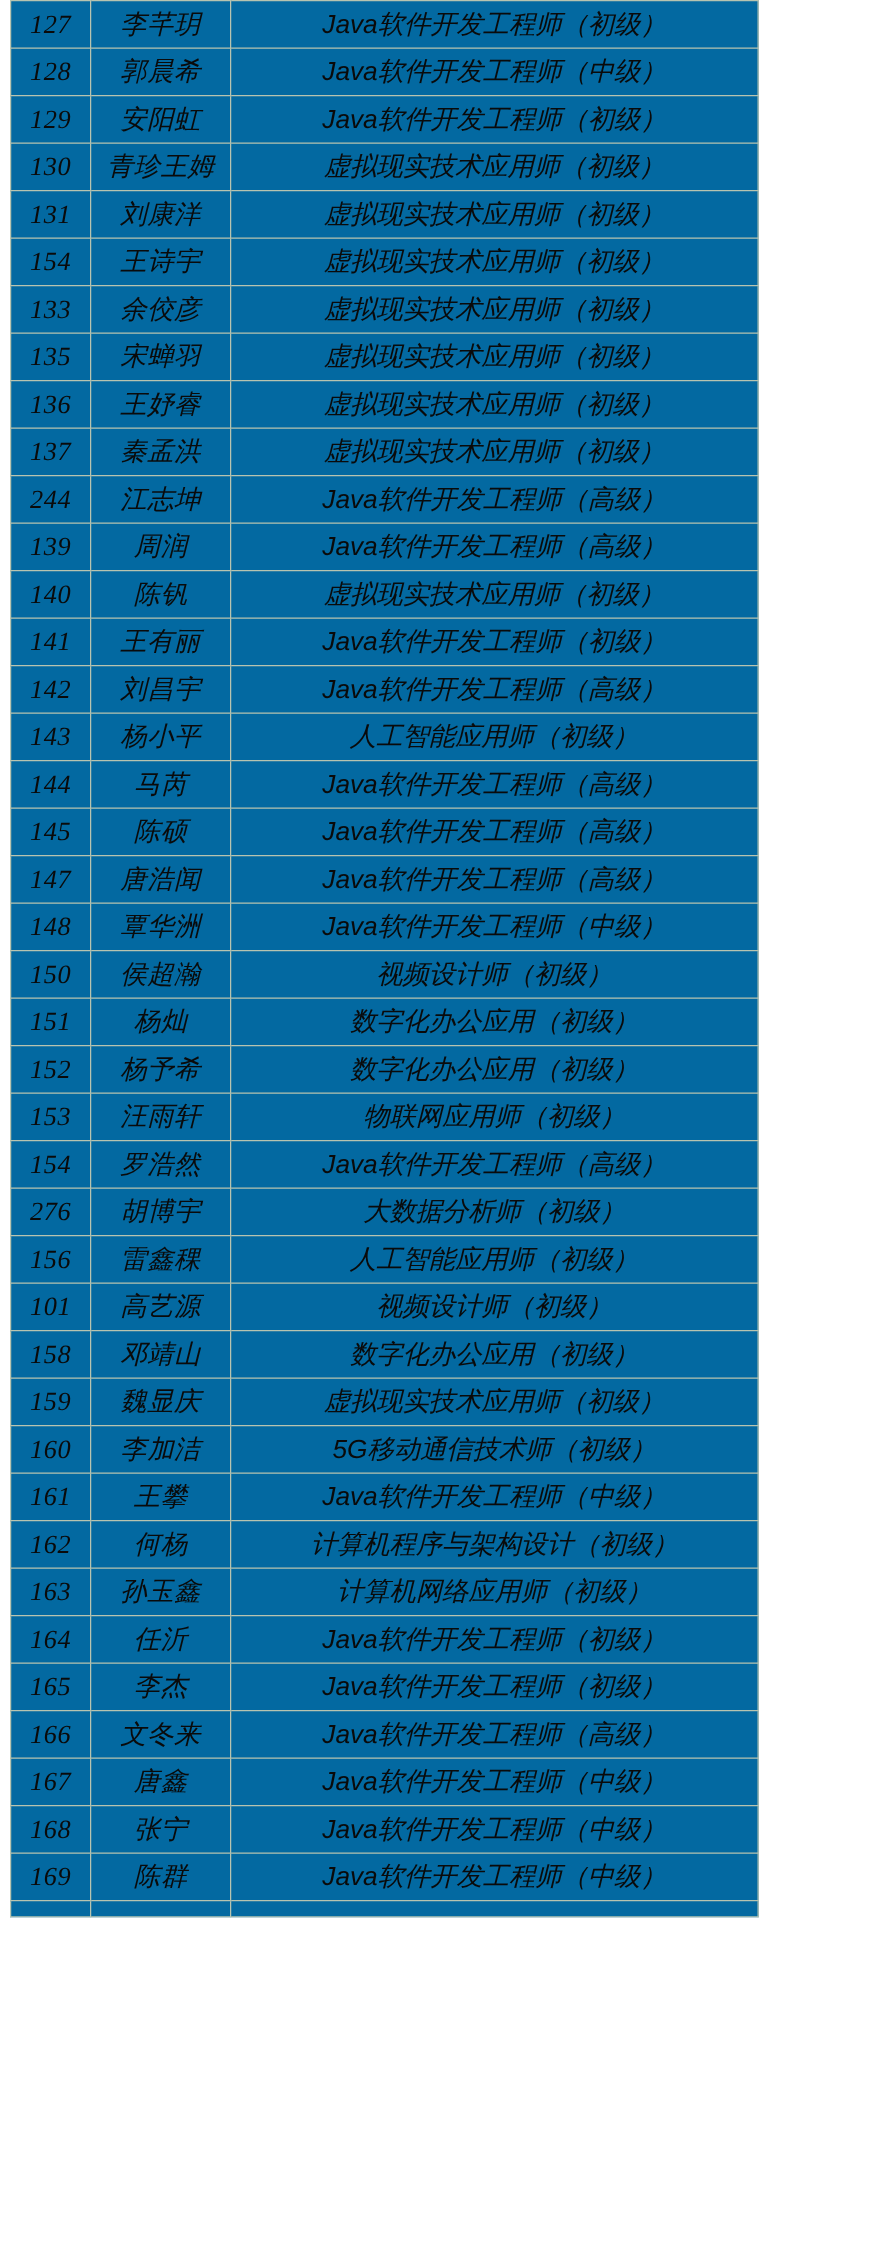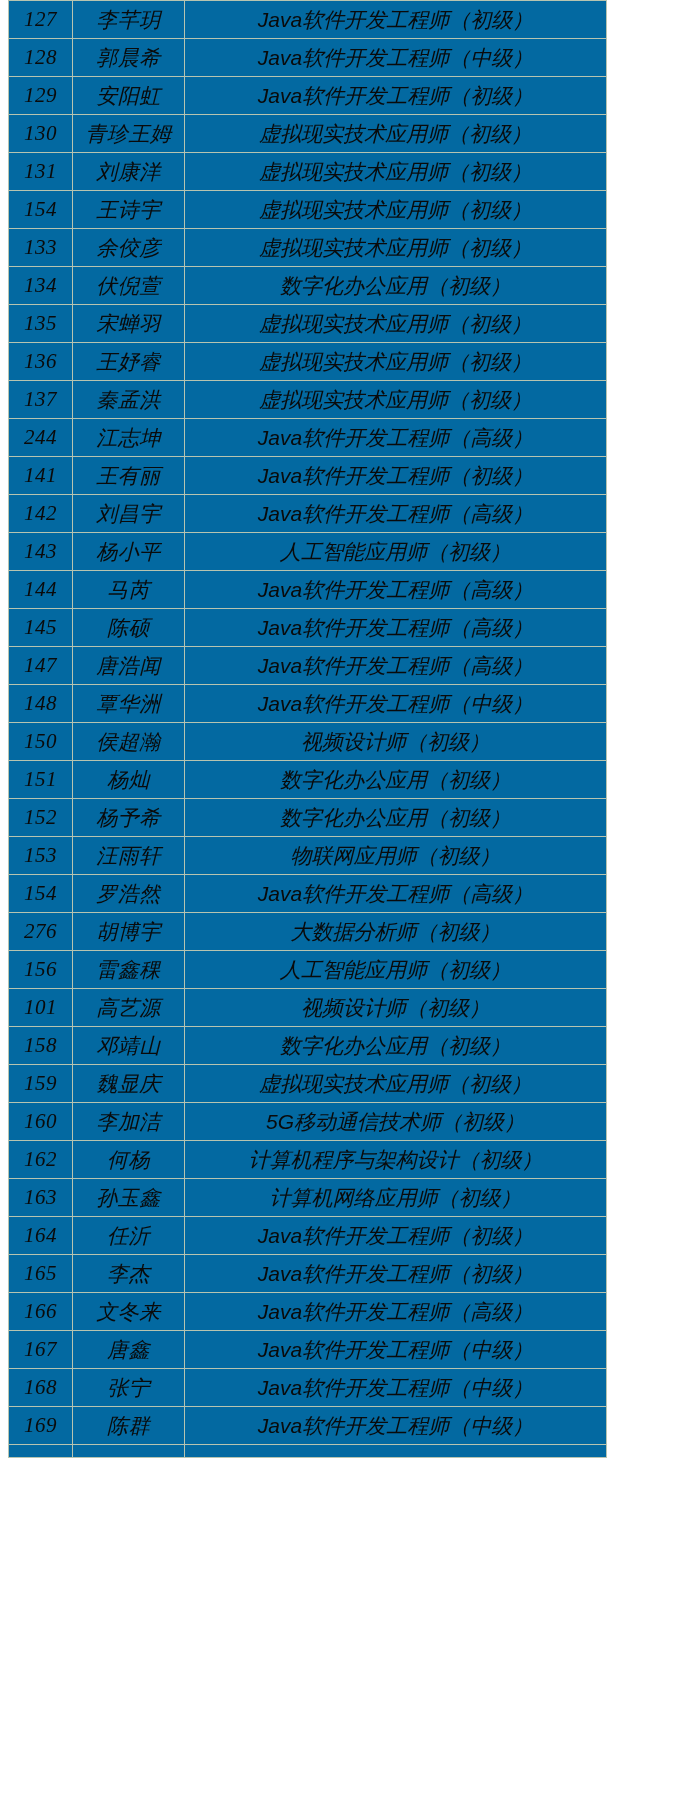--- a/index.html
+++ b/index.html
@@ -100,43 +100,48 @@
           <td class="num">154</td>
           <td class="name">王诗宇</td>
           <td class="cert">虚拟现实技术应用师（初级）</td>
         </tr>
         <tr>
           <td class="num">133</td>
           <td class="name">余佼彦</td>
           <td class="cert">虚拟现实技术应用师（初级）</td>
         </tr>
         <tr>
-          <td class="num">134</td>
-          <td class="name">伏倪萱</td>
-          <td class="cert">数字化办公应用（初级）</td>
-        </tr>
-        <tr>
           <td class="num">135</td>
           <td class="name">宋蝉羽</td>
           <td class="cert">虚拟现实技术应用师（初级）</td>
         </tr>
         <tr>
           <td class="num">136</td>
           <td class="name">王妤睿</td>
           <td class="cert">虚拟现实技术应用师（初级）</td>
         </tr>
         <tr>
           <td class="num">137</td>
           <td class="name">秦孟洪</td>
           <td class="cert">虚拟现实技术应用师（初级）</td>
         </tr>
         <tr>
           <td class="num">244</td>
           <td class="name">江志坤</td>
           <td class="cert">Java软件开发工程师（高级）</td>
+        </tr>
+        <tr>
+          <td class="num">139</td>
+          <td class="name">周润</td>
+          <td class="cert">Java软件开发工程师（高级）</td>
+        </tr>
+        <tr>
+          <td class="num">140</td>
+          <td class="name">陈钒</td>
+          <td class="cert">虚拟现实技术应用师（初级）</td>
         </tr>
         <tr>
           <td class="num">141</td>
           <td class="name">王有丽</td>
           <td class="cert">Java软件开发工程师（初级）</td>
         </tr>
         <tr>
           <td class="num">142</td>
           <td class="name">刘昌宇</td>
           <td class="cert">Java软件开发工程师（高级）</td>
@@ -213,20 +218,25 @@
         </tr>
         <tr>
           <td class="num">159</td>
           <td class="name">魏显庆</td>
           <td class="cert">虚拟现实技术应用师（初级）</td>
         </tr>
         <tr>
           <td class="num">160</td>
           <td class="name">李加洁</td>
           <td class="cert">5G移动通信技术师（初级）</td>
+        </tr>
+        <tr>
+          <td class="num">161</td>
+          <td class="name">王攀</td>
+          <td class="cert">Java软件开发工程师（中级）</td>
         </tr>
         <tr>
           <td class="num">162</td>
           <td class="name">何杨</td>
           <td class="cert">计算机程序与架构设计（初级）</td>
         </tr>
         <tr>
           <td class="num">163</td>
           <td class="name">孙玉鑫</td>
           <td class="cert">计算机网络应用师（初级）</td>

